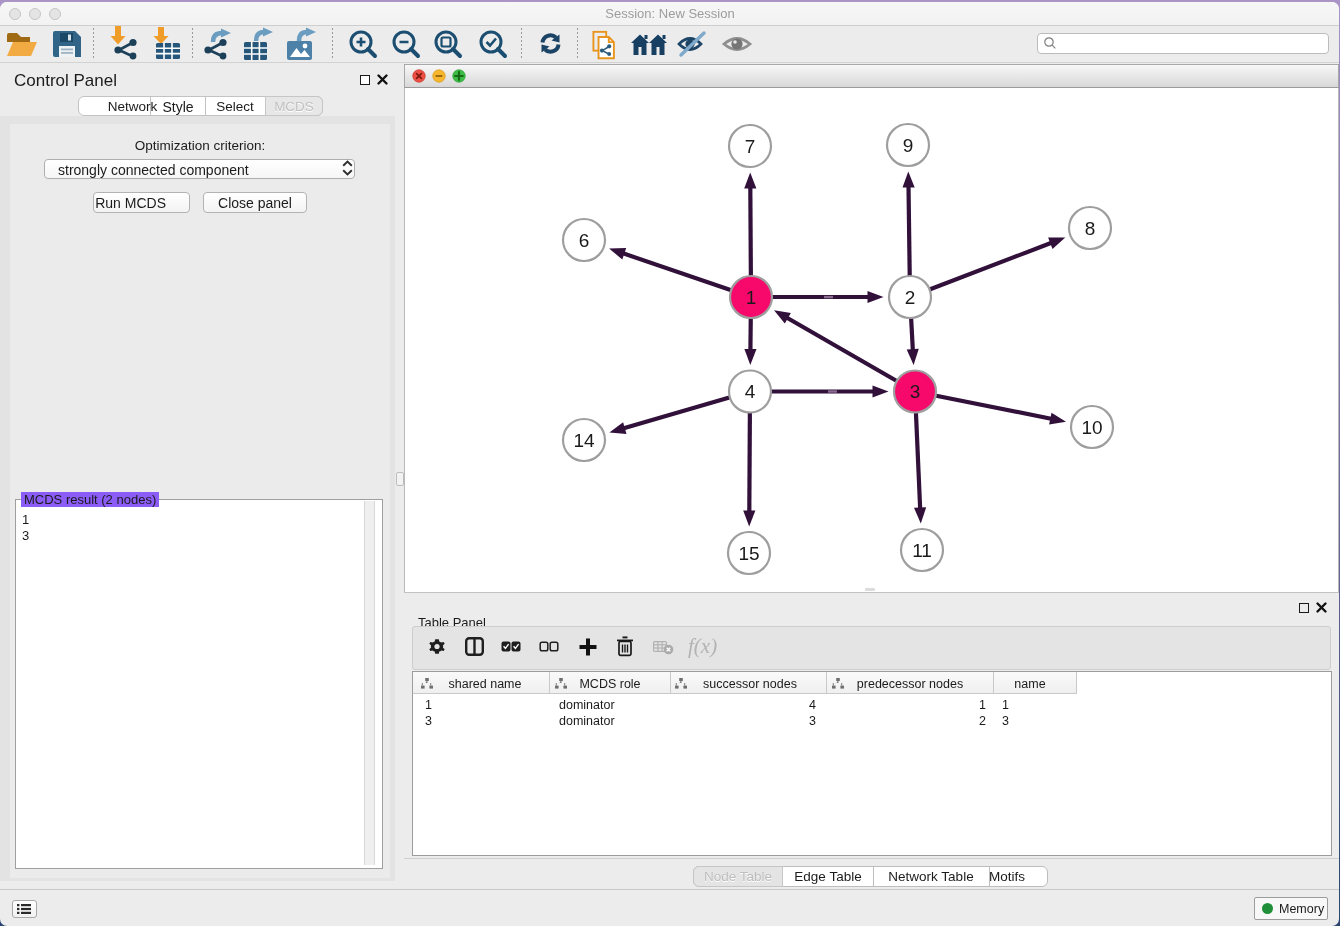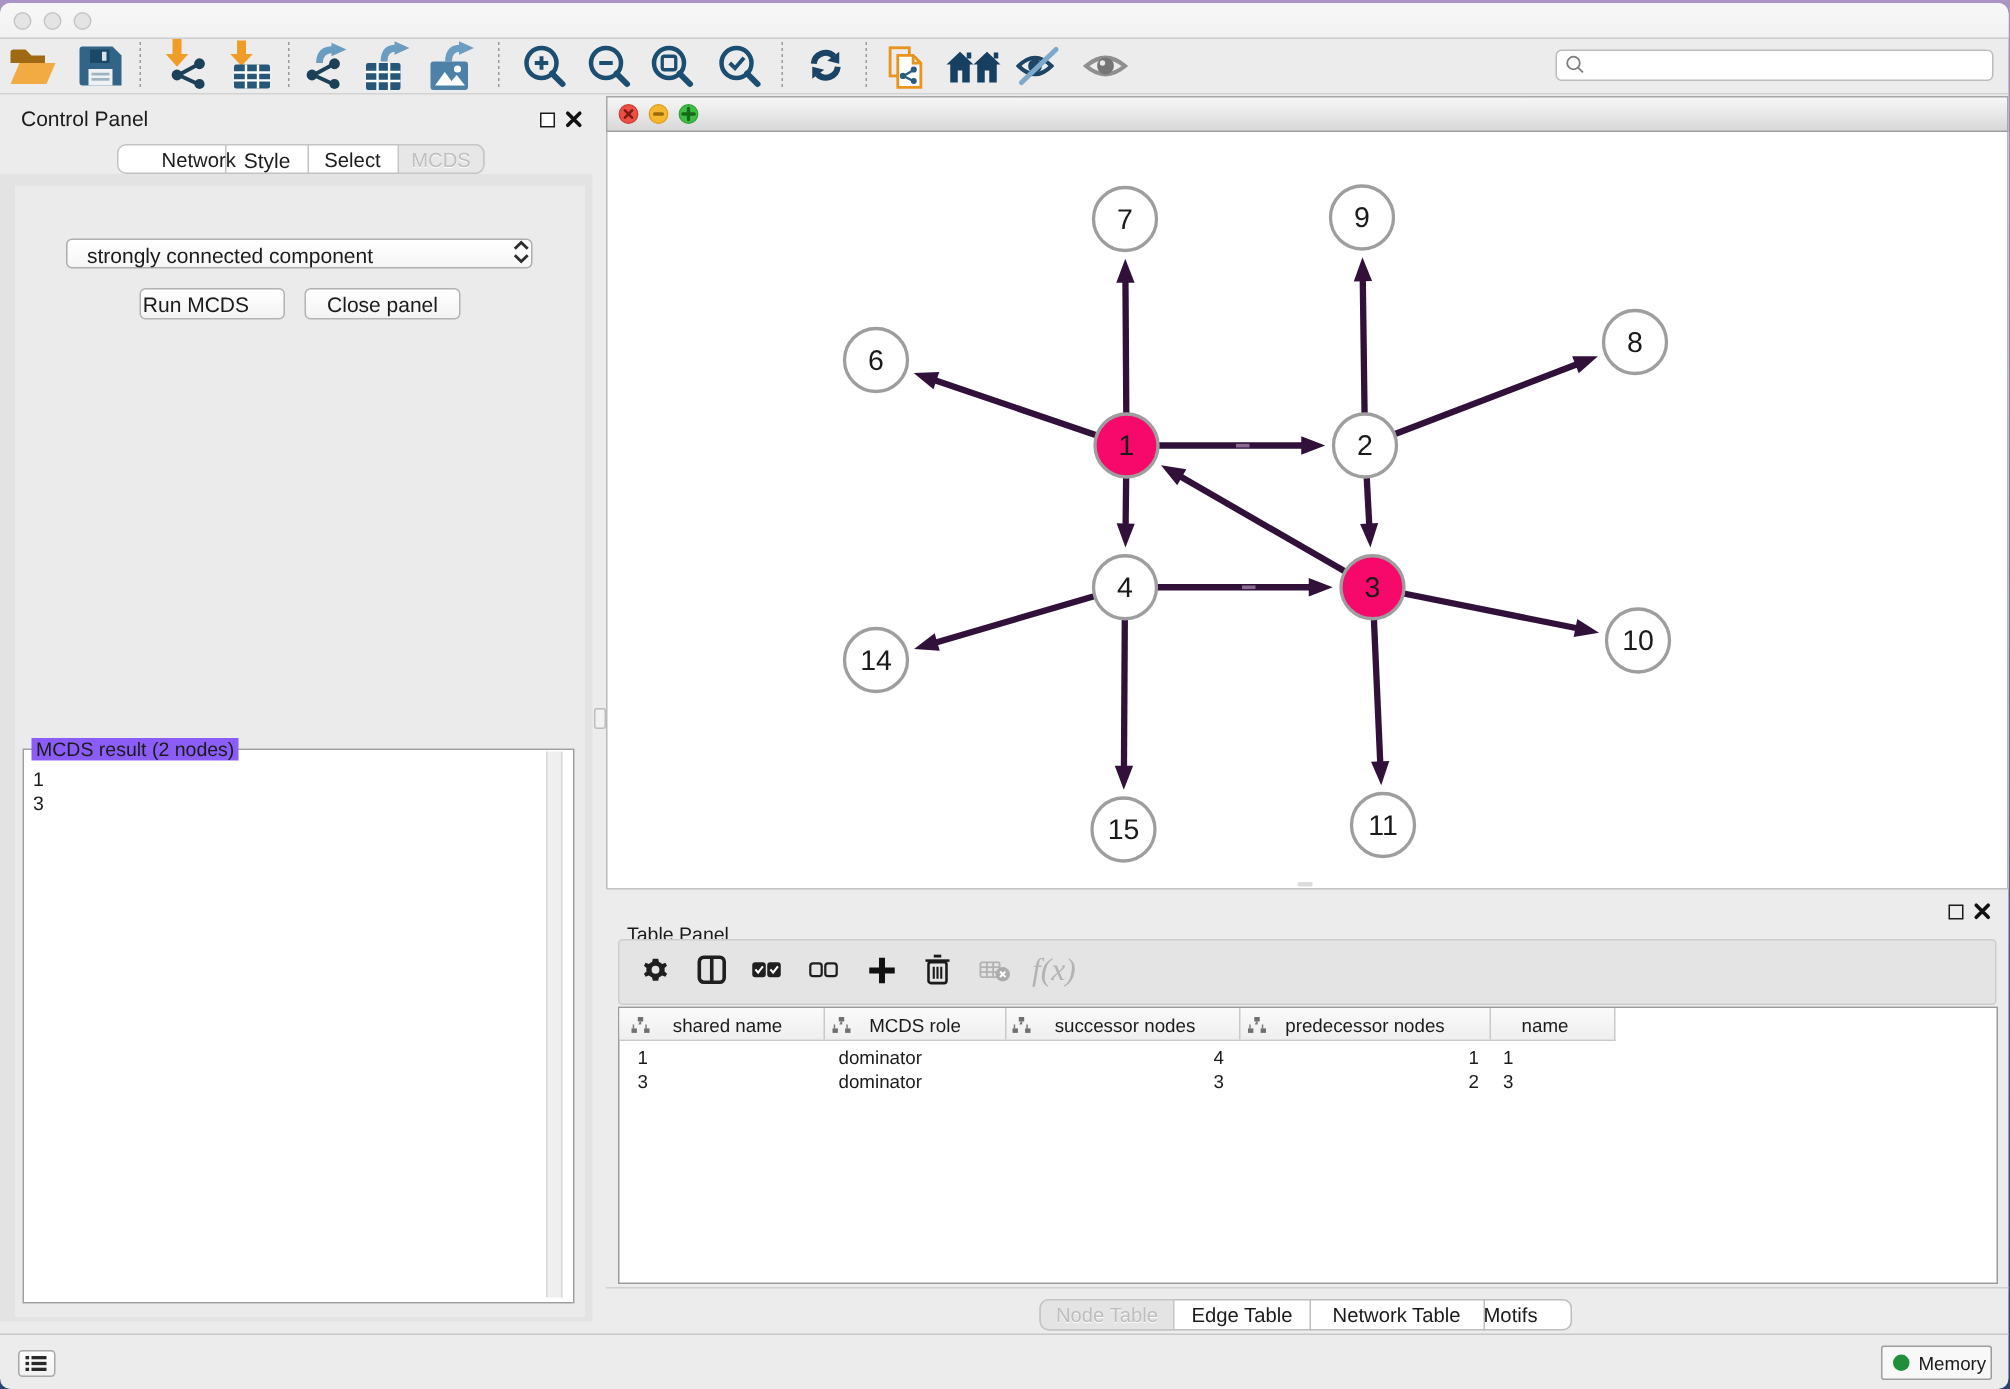--- a/index.html
+++ b/index.html
@@ -17,20 +17,21 @@
 </style>
 </head>
 <body>
 <div class="win">
     <div class="pg">
 
 <div class="a" id="titlebar" style="left:0;top:2px;width:1340px;height:23px;background:linear-gradient(#f7f7f7,#f2f2f2);border-bottom:1px solid #cdcdcd;"></div>
 <div class="a" style="left:9px;top:8px;width:10px;height:10px;border-radius:50%;background:#e4e4e4;border:1px solid #c5c5c5;"></div>
 <div class="a" style="left:29px;top:8px;width:10px;height:10px;border-radius:50%;background:#e4e4e4;border:1px solid #c5c5c5;"></div>
 <div class="a" style="left:49px;top:8px;width:10px;height:10px;border-radius:50%;background:#e4e4e4;border:1px solid #c5c5c5;"></div>
+<div class="txt" style="left:0;top:6px;width:1340px;text-align:center;font-size:13px;color:#9c9c9c;">Session: New Session</div>
 
 <div class="a" id="toolbar" style="left:0;top:26px;width:1340px;height:36px;border-bottom:1px solid #d2d2d2;"></div>
 <svg style="left:5px;top:29px;" width="33" height="30" viewBox="0 0 33 30">
  <path d="M2 27 V6 q0-2 2-2 h8 l4 4 h9 v5 h-23 Z" fill="#a06a14"></path>
  <path d="M8 13 h24 l-6 14 h-24 Z" fill="#f2ab42"></path>
 </svg>
 <svg style="left:51px;top:29px;" width="32" height="30" viewBox="0 0 32 30">
  <path d="M4 2 h20 l6 6 v20 h-26 q-2 0-2-2 V4 q0-2 2-2 Z" fill="#326488"></path>
  <rect x="9" y="4" width="13" height="9" fill="#1c4867"></rect>
  <rect x="17" y="5.5" width="3" height="6" fill="#d7e4ec"></rect>
@@ -151,37 +152,38 @@
 <div class="vdiv" style="left:332px;"></div>
 <div class="vdiv" style="left:521px;"></div>
 <div class="vdiv" style="left:577px;"></div>
 
 <div class="a" style="left:1037px;top:33px;width:290px;height:19px;background:#fff;border:1px solid #bcbcbc;border-radius:4px;"></div>
 <svg style="left:1043px;top:36px;" width="14" height="14" viewBox="0 0 14 14">
         <circle cx="6" cy="6" r="4.2" fill="none" stroke="#7e7e7e" stroke-width="1.2"></circle>
         <line x1="9.2" y1="9.2" x2="12.3" y2="12.3" stroke="#7e7e7e" stroke-width="1.2"></line>
       </svg>
 
-<div class="txt" style="left:14px;top:71px;font-size:14px;">Control Panel</div>
+<div class="txt" style="left:14px;top:71px;font-size:17px;">Control Panel</div>
 <div class="a" style="left:360px;top:75px;width:8px;height:8px;border:1.6px solid #1a1a1a;background:#fff;"></div>
 <svg style="left:377px;top:74px;" width="11" height="11" viewBox="0 0 11 11">
         <path d="M1.5 1.5 L9.5 9.5 M9.5 1.5 L1.5 9.5" stroke="#111" stroke-width="2.4" stroke-linecap="round"></path>
       </svg>
 
 <div class="a" style="left:0px;top:116px;width:395px;height:765px;background:#e3e3e3;"></div>
 <div class="a" style="left:10px;top:124px;width:380px;height:754px;background:#ebebeb;"></div>
 <div class="a" style="left:78px;top:96px;width:245px;height:20px;background:#fff;border:1px solid #c3c3c3;border-radius:6px;box-sizing:border-box;"></div>
 <div class="a" style="left:265px;top:96px;width:58px;height:20px;background:#e7e7e7;border:1px solid #c6c6c6;border-radius:0 6px 6px 0;box-sizing:border-box;"></div>
 <div class="a" style="left:150px;top:96px;width:1px;height:20px;background:#c3c3c3;"></div>
 <div class="a" style="left:205px;top:96px;width:1px;height:20px;background:#c3c3c3;"></div>
 <div class="txt" style="left:96px;top:99px;width:73px;text-align:center;font-size:13.5px;">Network</div>
 <div class="txt" style="left:151px;top:99px;width:54px;text-align:center;font-size:14px;">Style</div>
 <div class="txt" style="left:205px;top:99px;width:60px;text-align:center;font-size:13.5px;">Select</div>
 <div class="txt" style="left:265px;top:99px;width:58px;text-align:center;font-size:13.5px;color:#c0c0c0;text-shadow:0 1px 0 #fff;">MCDS</div>
 
+<div class="txt" style="left:10px;top:138px;width:380px;text-align:center;font-size:13.5px;">Optimization criterion:</div>
 
 <div class="a" style="left:44px;top:159px;width:309px;height:18px;background:linear-gradient(#ffffff,#f6f6f6);border:1px solid #aeaeae;border-radius:4px;"></div>
 <div class="txt" style="left:58px;top:162px;font-size:14px;">strongly connected component</div>
 <svg style="left:341px;top:159px;" width="13" height="18" viewBox="0 0 13 18">
         <g fill="none" stroke="#2e2e2e" stroke-width="1.9">
           <path d="M2.2 6.8 L6.5 2.6 L10.8 6.8"></path>
           <path d="M2.2 11.2 L6.5 15.4 L10.8 11.2"></path>
         </g>
       </svg>
 

